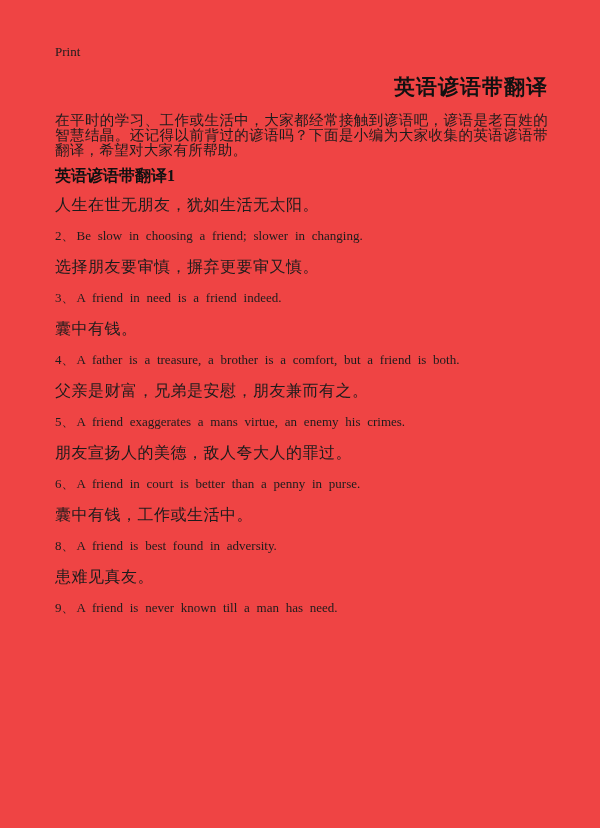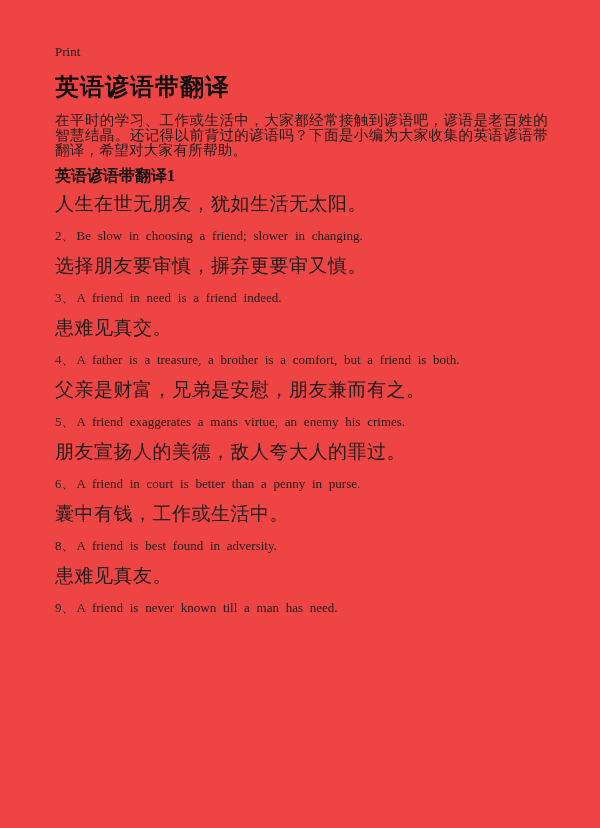--- a/index.html
+++ b/index.html
@@ -20,24 +20,24 @@
   }
   .print-link {
     font-size: 13px;
     line-height: 15px;
     margin: 0;
     color: #1c1c1c;
     cursor: pointer;
   }
   .doc-title {
     margin: 15px 0 0;
-    font-size: 24px;
+    font-size: 21px;
     line-height: 26px;
     font-weight: bold;
-    text-align: left;
+    text-align: right;
     color: #111111;
     letter-spacing: 1px;
   }
   .doc-subtitle {
     margin: 17px 0 0;
     font-size: 13.5px;
     line-height: 17px;
   }
   .intro {
     margin: 13px 0 0;
@@ -61,25 +61,24 @@
     font-size: 13px;
     line-height: 15px;
     word-spacing: 3.5px;
     color: #1c1c1c;
   }
   .line-en .num {
     margin-right: 2px;
   }
   .line-zh {
     margin: 0 0 15px;
-    font-size: 19px;
+    font-size: 16px;
     line-height: 16px;
     letter-spacing: 0.5px;
     color: #1c1c1c;
-    font-family: Liberation Mono, monospace;
   }
 </style>
 </head>
 <body>
 
 <div class="page">
 
   <p class="print-link">Print</p>
 
   <h1 class="doc-title">英语谚语带翻译</h1>
@@ -95,21 +94,21 @@
       <p class="line-zh">人生在世无朋友，犹如生活无太阳。</p>
     </div>
 
     <div>
       <p class="line-en"><span class="num">2、</span><span>Be slow in choosing a friend; slower in changing.</span></p>
       <p class="line-zh">选择朋友要审慎，摒弃更要审又慎。</p>
     </div>
 
     <div>
       <p class="line-en"><span class="num">3、</span><span>A friend in need is a friend indeed.</span></p>
-      <p class="line-zh">患难见真交。</p>
+      <p class="line-zh">囊中有钱。</p>
     </div>
 
     <div>
       <p class="line-en"><span class="num">4、</span><span>A father is a treasure, a brother is a comfort, but a friend is both.</span></p>
       <p class="line-zh">父亲是财富，兄弟是安慰，朋友兼而有之。</p>
     </div>
 
     <div>
       <p class="line-en"><span class="num">5、</span><span>A friend exaggerates a mans virtue, an enemy his crimes.</span></p>
       <p class="line-zh">朋友宣扬人的美德，敌人夸大人的罪过。</p>

